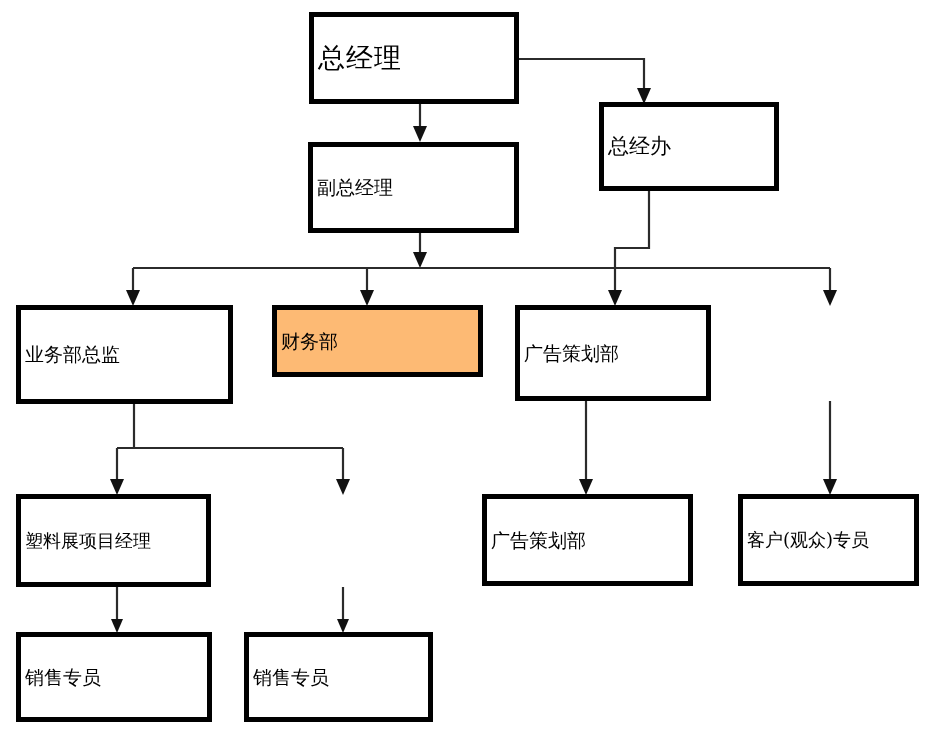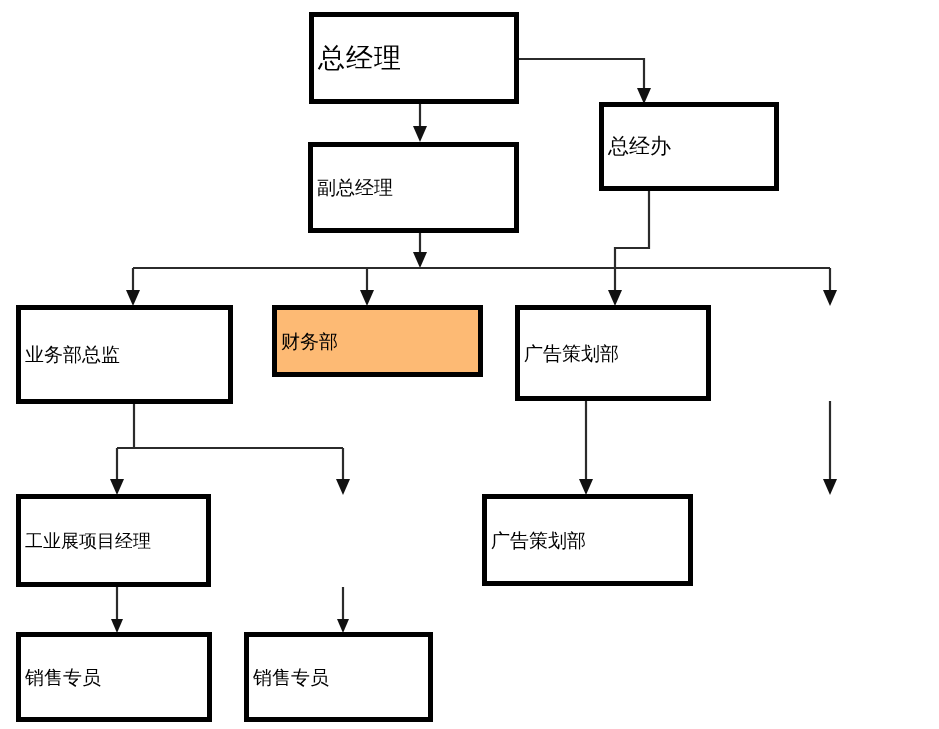--- a/index.html
+++ b/index.html
@@ -145,24 +145,27 @@
   <div class="node" style="left: 16px; top: 305px; width: 217px; height: 99px; border-color: rgb(0, 0, 0); background: rgb(255, 255, 255); color: rgb(0, 0, 0);">
     <span class="label sz-md">业务部总监</span>
   </div>
   <div class="node" style="left: 262px; top: 305px; width: 211px; height: 72px; border-color: rgb(0, 0, 0); background: #fdba74; color: rgb(0, 0, 0); margin-left: 10px;">
     <span class="label sz-md">财务部</span>
   </div>
   <div class="node" style="left: 515px; top: 305px; width: 196px; height: 96px; border-color: rgb(0, 0, 0); background: rgb(255, 255, 255); color: rgb(0, 0, 0);">
     <span class="label sz-md">广告策划部</span>
   </div>
   <div class="node" style="left: 16px; top: 494px; width: 195px; height: 93px; border-color: rgb(0, 0, 0); background: rgb(255, 255, 255); color: rgb(0, 0, 0);">
-    <span class="label sz-sm">工业展项目经理</span>
+    <span class="label sz-sm">塑料展项目经理</span>
   </div>
   <div class="node" style="left: 482px; top: 494px; width: 211px; height: 92px; border-color: rgb(0, 0, 0); background: rgb(255, 255, 255); color: rgb(0, 0, 0);">
     <span class="label sz-md">广告策划部</span>
+  </div>
+  <div class="node" style="left: 738px; top: 494px; width: 181px; height: 92px; border-color: rgb(0, 0, 0); background: rgb(255, 255, 255); color: rgb(0, 0, 0);">
+    <span class="label sz-sm">客户(观众)专员</span>
   </div>
   <div class="node" style="left: 16px; top: 632px; width: 196px; height: 90px; border-color: rgb(0, 0, 0); background: rgb(255, 255, 255); color: rgb(0, 0, 0);">
     <span class="label sz-md">销售专员</span>
   </div>
   <div class="node" style="left: 244px; top: 632px; width: 189px; height: 90px; border-color: rgb(0, 0, 0); background: rgb(255, 255, 255); color: rgb(0, 0, 0);">
     <span class="label sz-md">销售专员</span>
   </div>
 
 </div>
 

